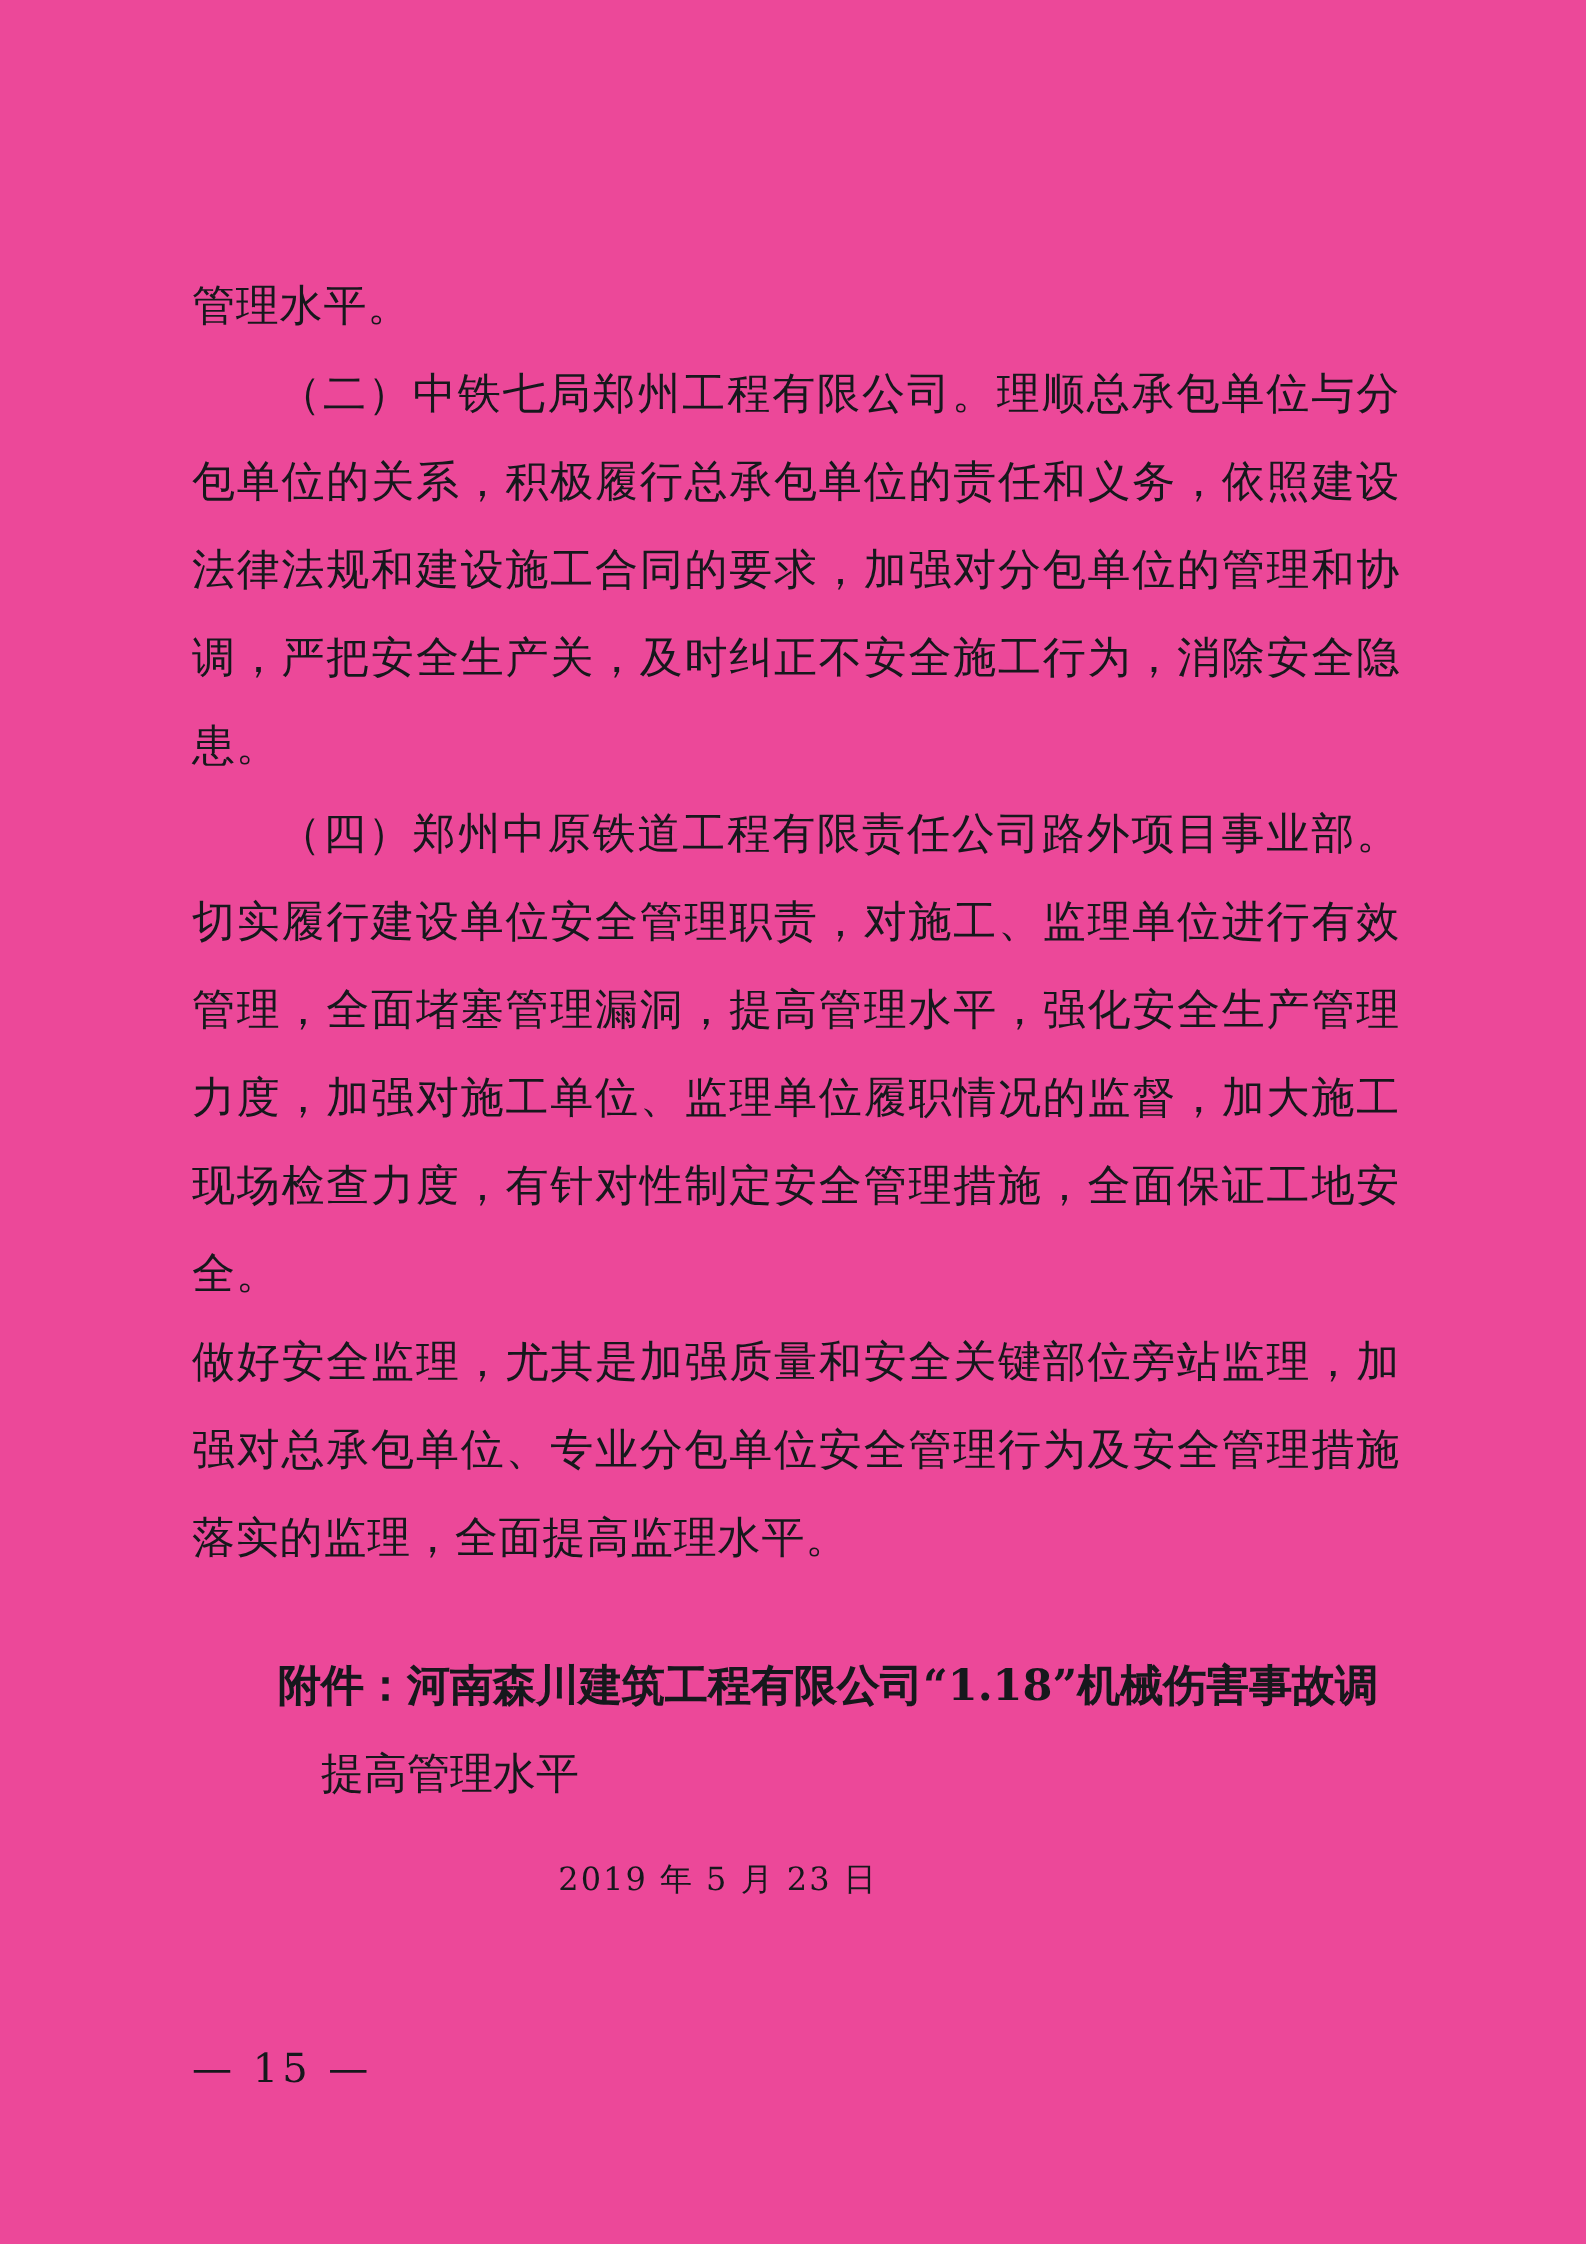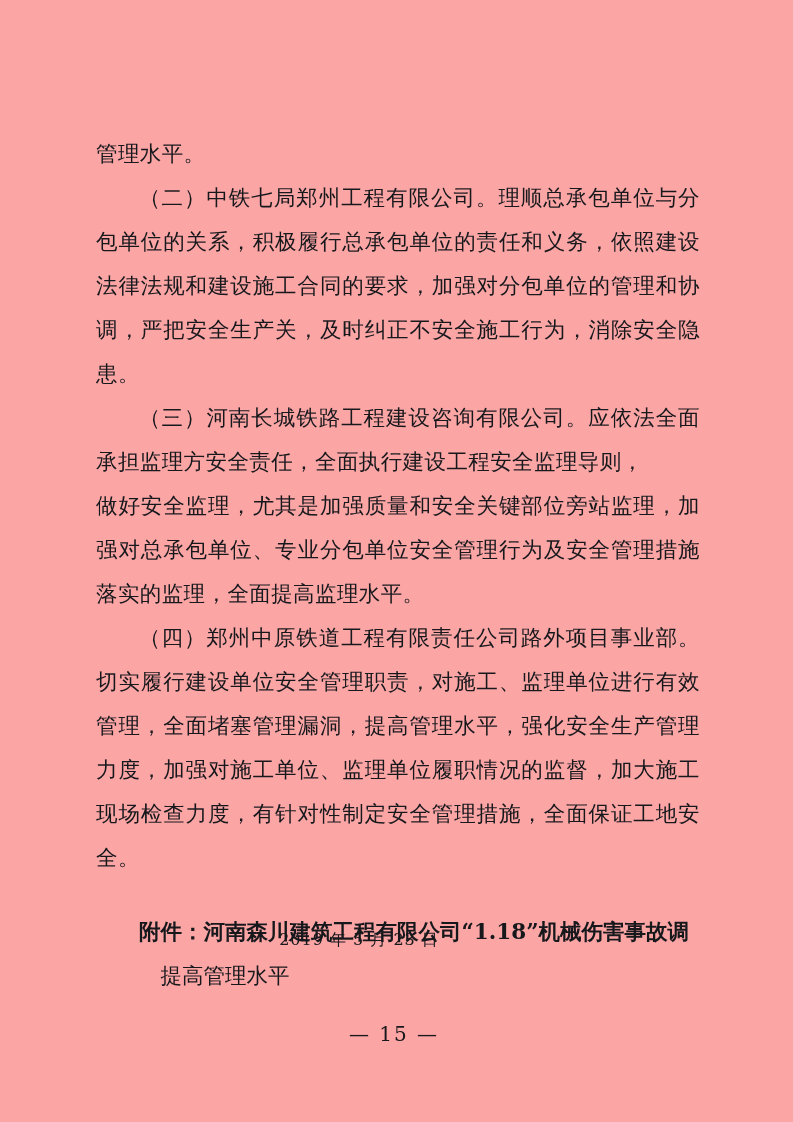--- a/index.html
+++ b/index.html
@@ -14,21 +14,21 @@
     color: #1a1a1a;
     position: relative;
     overflow: hidden;
   }
   .page {
     position: absolute;
     left: 0;
     top: 0;
     width: 793px;
     height: 1122px;
-    background: #fca5a5;
+    background: #ec4899;
   }
   .content {
     position: absolute;
     left: 96px;
     top: 132px;
     width: 604px;
   }
   .para {
     font-size: 21.5px;
     line-height: 44px;
@@ -69,43 +69,42 @@
     font-size: 16px;
     letter-spacing: 1px;
     color: #16181c;
     box-sizing: border-box;
   }
   .footer {
     position: absolute;
     left: 96px;
     top: 1022px;
     width: 604px;
-    text-align: center;
+    text-align: left;
     padding-right: 8px;
     font-size: 20px;
     letter-spacing: 2px;
     color: #16181c;
     box-sizing: border-box;
   }
 </style>
 </head>
 <body>
 
 <div class="page">
   <div class="content">
 
     <p class="para noindent">管理水平。</p>
 
     <p class="para indent">（二）中铁七局郑州工程有限公司。理顺总承包单位与分包单位的关系，积极履行总承包单位的责任和义务，依照建设法律法规和建设施工合同的要求，加强对分包单位的管理和协调，严把安全生产关，及时纠正不安全施工行为，消除安全隐患。</p>
 
-    <p class="para indent">（三）河南长城铁路工程建设咨询有限公司。应依法全面承担监理方安全责任，全面执行建设工程安全监理导则，</p>
+
+    <p class="para indent">（四）郑州中原铁道工程有限责任公司路外项目事业部。切实履行建设单位安全管理职责，对施工、监理单位进行有效管理，全面堵塞管理漏洞，提高管理水平，强化安全生产管理力度，加强对施工单位、监理单位履职情况的监督，加大施工现场检查力度，有针对性制定安全管理措施，全面保证工地安全。</p>
 
     <p class="para noindent">做好安全监理，尤其是加强质量和安全关键部位旁站监理，加强对总承包单位、专业分包单位安全管理行为及安全管理措施落实的监理，全面提高监理水平。</p>
-
-    <p class="para indent">（四）郑州中原铁道工程有限责任公司路外项目事业部。切实履行建设单位安全管理职责，对施工、监理单位进行有效管理，全面堵塞管理漏洞，提高管理水平，强化安全生产管理力度，加强对施工单位、监理单位履职情况的监督，加大施工现场检查力度，有针对性制定安全管理措施，全面保证工地安全。</p>
 
     <div class="attach-block">
       <div class="attach-line1">附件：河南森川建筑工程有限公司“1.18”机械伤害事故调</div>
       <div class="attach-line2">提高管理水平</div>
     </div>
 
   </div>
 
   <div class="date-line">2019 年 5 月 23 日</div>
 

